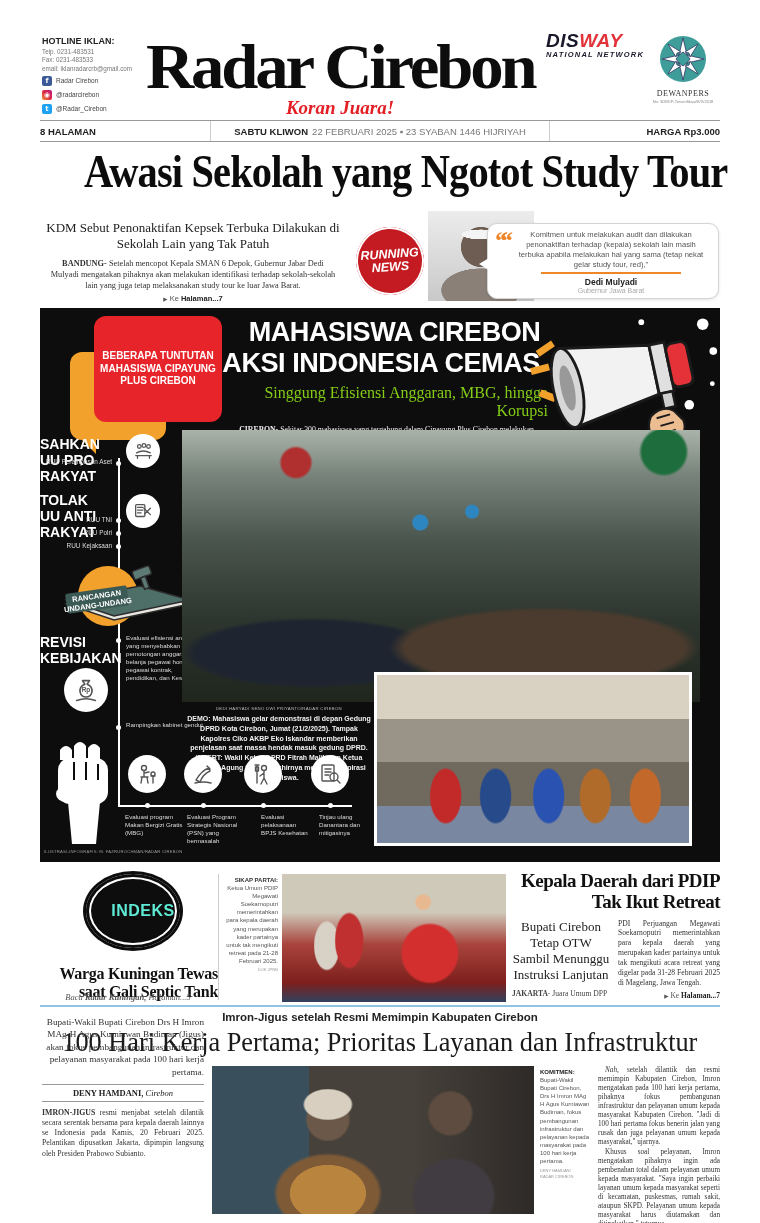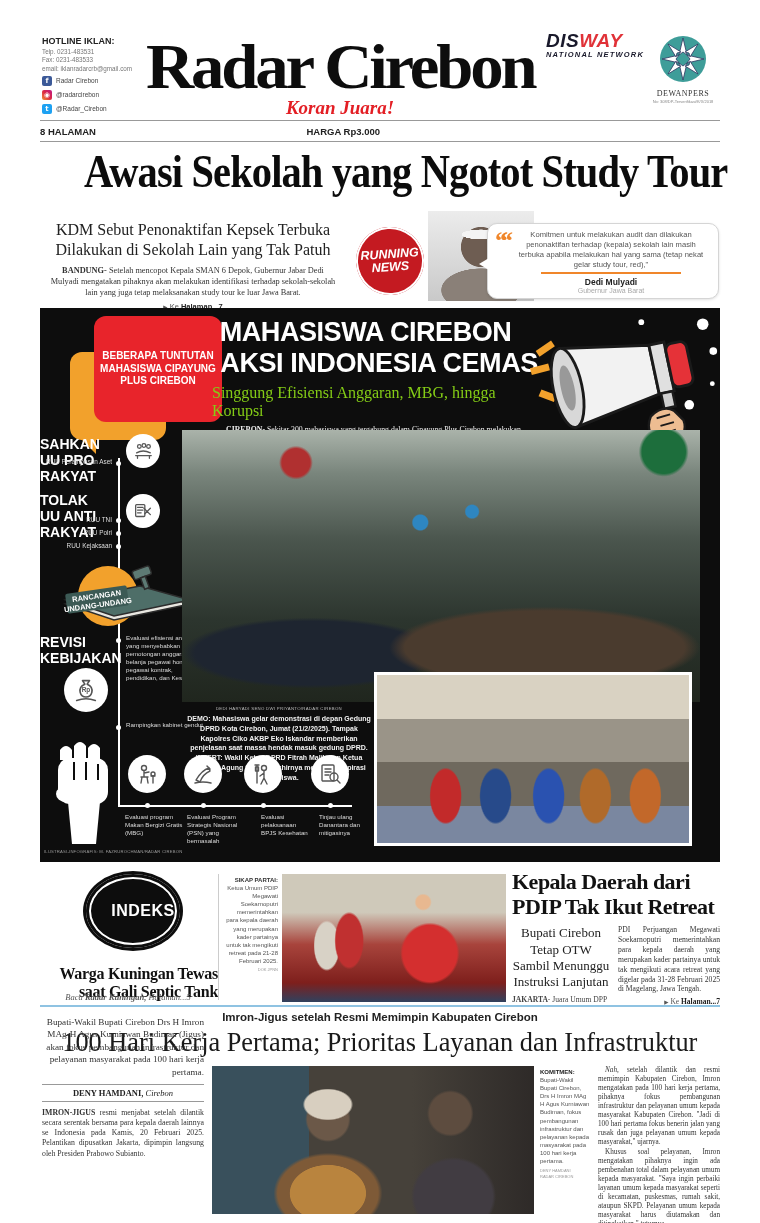--- a/index.html
+++ b/index.html
@@ -36,21 +36,21 @@
   .ib-center{flex:1;text-align:center;color:#777;border-left:1px solid #ccc;border-right:1px solid #ccc;height:100%;
              display:flex;align-items:center;justify-content:center;gap:4px;}
   .ib-center b{color:#222;}
   .ib-right{width:170px;text-align:right;font-weight:bold;color:#222;}
 
   
   .lead-headline{left:40px;top:148px;width:680px;margin:0;text-align:center;font-size:46px;
                  font-weight:bold;color:#0c0c0c;line-height:1.05;letter-spacing:-1px;white-space:nowrap;}
   .lead-headline span{display:inline-block;transform:scaleX(.88);transform-origin:center;}
   .lead-left{left:42px;top:220px;width:302px;text-align:center;}
-  .lead-left h2{margin:0;font-size:16px;font-weight:normal;color:#222;line-height:1.22;}
+  .lead-left h2{margin:0;font-size:13px;font-weight:normal;color:#222;line-height:1.22;}
   .lead-left p{margin:6px 8px 0;font-size:8.3px;color:#333;line-height:1.35;text-align:center;}
   .jump{font-size:7.5px;color:#555;margin-top:3px;}
   .jump b{color:#222;}
   .jump .arr{font-family:"DejaVu Sans",sans-serif;font-size:5.5px;color:#555;}
   .run-badge{left:356px;top:227px;width:68px;height:68px;border-radius:50%;background:#c41a21;
              color:#fff;display:flex;flex-direction:column;align-items:center;justify-content:center;
              font-style:italic;font-weight:bold;font-size:12.5px;line-height:1.05;transform:rotate(-4deg);
              box-shadow:0 0 0 2px #fff inset;}
   .dedi-photo{left:428px;top:211px;width:106px;height:90px;
      background:
@@ -72,21 +72,21 @@
 
   
   .black-panel{left:40px;top:308px;width:680px;height:554px;background:#0d0d0d;color:#fff;}
   .black-panel .abs{position:absolute;}
   .bubble-orange{left:30px;top:44px;width:96px;height:88px;background:#f2a12c;border-radius:12px;}
   .bubble-orange:after{content:"";position:absolute;left:10px;bottom:-14px;width:0;height:0;
       border-left:16px solid transparent;border-top:16px solid #f2a12c;}
   .bubble-red{left:54px;top:8px;width:128px;height:106px;background:#e8242b;border-radius:12px;
       display:flex;align-items:center;justify-content:center;text-align:center;
       font-weight:bold;font-size:10px;line-height:1.25;padding:6px;box-sizing:border-box;}
-  .demo-head{left:172px;top:8px;width:336px;text-align:left;}
+  .demo-head{left:172px;top:8px;width:336px;text-align:right;}
   .dh1{font-weight:bold;font-size:28.5px;line-height:1.08;letter-spacing:-.5px;}
   .dh1 span{display:inline-block;transform:scaleX(.95);}
   .dh-sub{font-size:16px;margin-top:6px;color:#84cc16;}
   .dh-body{margin:5px 14px 0;font-size:7.8px;line-height:1.3;color:#eee;font-weight:normal;}
   .jump.white{color:#ccc;} .jump.white b{color:#fff;} .jump.white .arr{color:#ccc;}
   .megaphone{left:488px;top:0;width:192px;height:136px;}
   .demo-photo{left:142px;top:122px;width:518px;height:272px;
      background:
        radial-gradient(circle at 46% 34%, #2e86c1 0 2.2%, transparent 2.6%),
        radial-gradient(circle at 56% 30%, #2e86c1 0 1.8%, transparent 2.2%),
@@ -113,38 +113,38 @@
   .sb-title{width:72px;text-align:left;font-weight:bold;font-size:14px;line-height:1.15;color:#fff;}
   .sb-item{width:72px;text-align:right;font-size:6.4px;line-height:1.25;color:#ddd;}
   .ic{border-radius:50%;background:#fff;display:flex;align-items:center;justify-content:center;}
   .ic svg{stroke:#555;fill:none;stroke-width:1.4;stroke-linecap:round;stroke-linejoin:round;}
   .sb-text{width:78px;font-size:6.2px;line-height:1.3;color:#ddd;text-align:left;}
   .info-label{font-size:6.2px;line-height:1.3;color:#ddd;text-align:left;}
   .info-credit{left:4px;top:541px;width:170px;font-size:4.2px;color:#999;letter-spacing:.2px;}
 
   
   .indeks-badge{left:86px;top:874px;width:74px;height:74px;border-radius:50%;background:#0d0d0d;
-     display:flex;align-items:center;justify-content:center;color:#ffffff;font-weight:bold;font-size:16px;
+     display:flex;align-items:center;justify-content:center;color:#5eead4;font-weight:bold;font-size:16px;
      letter-spacing:.5px;box-shadow:0 0 0 3px #0d0d0d, inset 0 0 0 3px #0d0d0d, inset 0 0 0 5px #fff;padding-left:20px;}
   .indeks-head{left:38px;top:948px;width:180px;text-align:right;font-weight:bold;font-size:16px;
      letter-spacing:-.3px;line-height:1.1;color:#111;margin-top:17px;}
   .indeks-read{left:38px;top:992px;width:180px;text-align:center;font-size:8.5px;font-style:italic;color:#555;}
   .vdiv{left:218px;top:874px;width:1px;height:126px;background:#ccc;}
   .mega-caption{left:224px;top:876px;width:54px;text-align:right;font-size:6px;line-height:1.35;color:#555;}
   .mega-caption b{color:#333;}
   .mega-credit{font-size:4px;color:#999;margin-top:2px;}
   .mega-photo{left:282px;top:874px;width:224px;height:128px;
      background:
        radial-gradient(ellipse 10% 34% at 30% 52%, #c03030 0 60%, transparent 66%),
        radial-gradient(ellipse 9% 30% at 20% 56%, #d8d2c6 0 60%, transparent 66%),
        radial-gradient(circle at 63% 22%, #e8b890 0 4%, transparent 5%),
        radial-gradient(ellipse 22% 40% at 66% 62%, #d42f2f 0 55%, transparent 60%),
        linear-gradient(180deg,#cfc9ba 0 30%, #a8443c 55%, #7e1f1c 85%, #30415e 100%);}
   .pdip{left:512px;top:870px;width:208px;}
-  .pdip-head{text-align:left;font-weight:bold;font-size:22px;line-height:1.12;letter-spacing:-.5px;color:#111;}
+  .pdip-head{text-align:right;font-weight:bold;font-size:19px;line-height:1.12;letter-spacing:-.5px;color:#111;}
   .pdip-cols{display:flex;gap:8px;margin-top:6px;}
   .pdip-c1{width:98px;text-align:center;}
   .pdip-sub{font-size:13px;line-height:1.25;color:#222;}
   .pdip-date{font-size:7.6px;color:#444;margin-top:5px;text-align:left;}
   .pdip-c2{width:102px;font-size:7.6px;line-height:1.3;color:#333;text-align:justify;}
   .pdip-c2 .jump{text-align:right;}
 
   .blue-rule{left:40px;top:1005px;width:680px;height:2px;background:#8fc3e2;}
 
   
@@ -218,20 +218,24 @@
         <polygon points="39,9 31,22 30,18 26,17"></polygon>
         <polygon points="9,39 17,26 18,30 22,31"></polygon>
       </g>
     </svg>
     <div class="dp-name">DEWANPERS</div>
     <div class="dp-cert">No: 308/DP-Terverifikasi/K/X/2018</div>
   </div>
 
   <div class="abs infobar">
     <div class="ib-left">8 HALAMAN</div>
+    <div class="ib-center">
+        <b>SABTU KLIWON</b>
+        <span>22 FEBRUARI 2025 ▪ 23 SYABAN 1446 HIJRIYAH</span>
+      </div>
     <div class="ib-right">HARGA Rp3.000</div>
   </div>
 
   <h1 class="abs lead-headline serif"><span>Awasi Sekolah yang Ngotot Study Tour</span></h1>
 
   <div class="abs lead-left">
     <h2 class="serif">KDM Sebut Penonaktifan Kepsek Terbuka Dilakukan di Sekolah Lain yang Tak Patuh</h2>
     <p class="serif"><b>BANDUNG-</b> <span>Setelah mencopot Kepala SMAN 6 Depok, Gubernur Jabar Dedi Mulyadi mengatakan pihaknya akan melakukan identifikasi terhadap sekolah-sekolah lain yang juga tetap melaksanakan study tour ke luar Jawa Barat.</span></p>
     <div class="jump"><span class="arr">▶</span> <span>Ke</span> <b>Halaman...7</b></div>
   </div>

